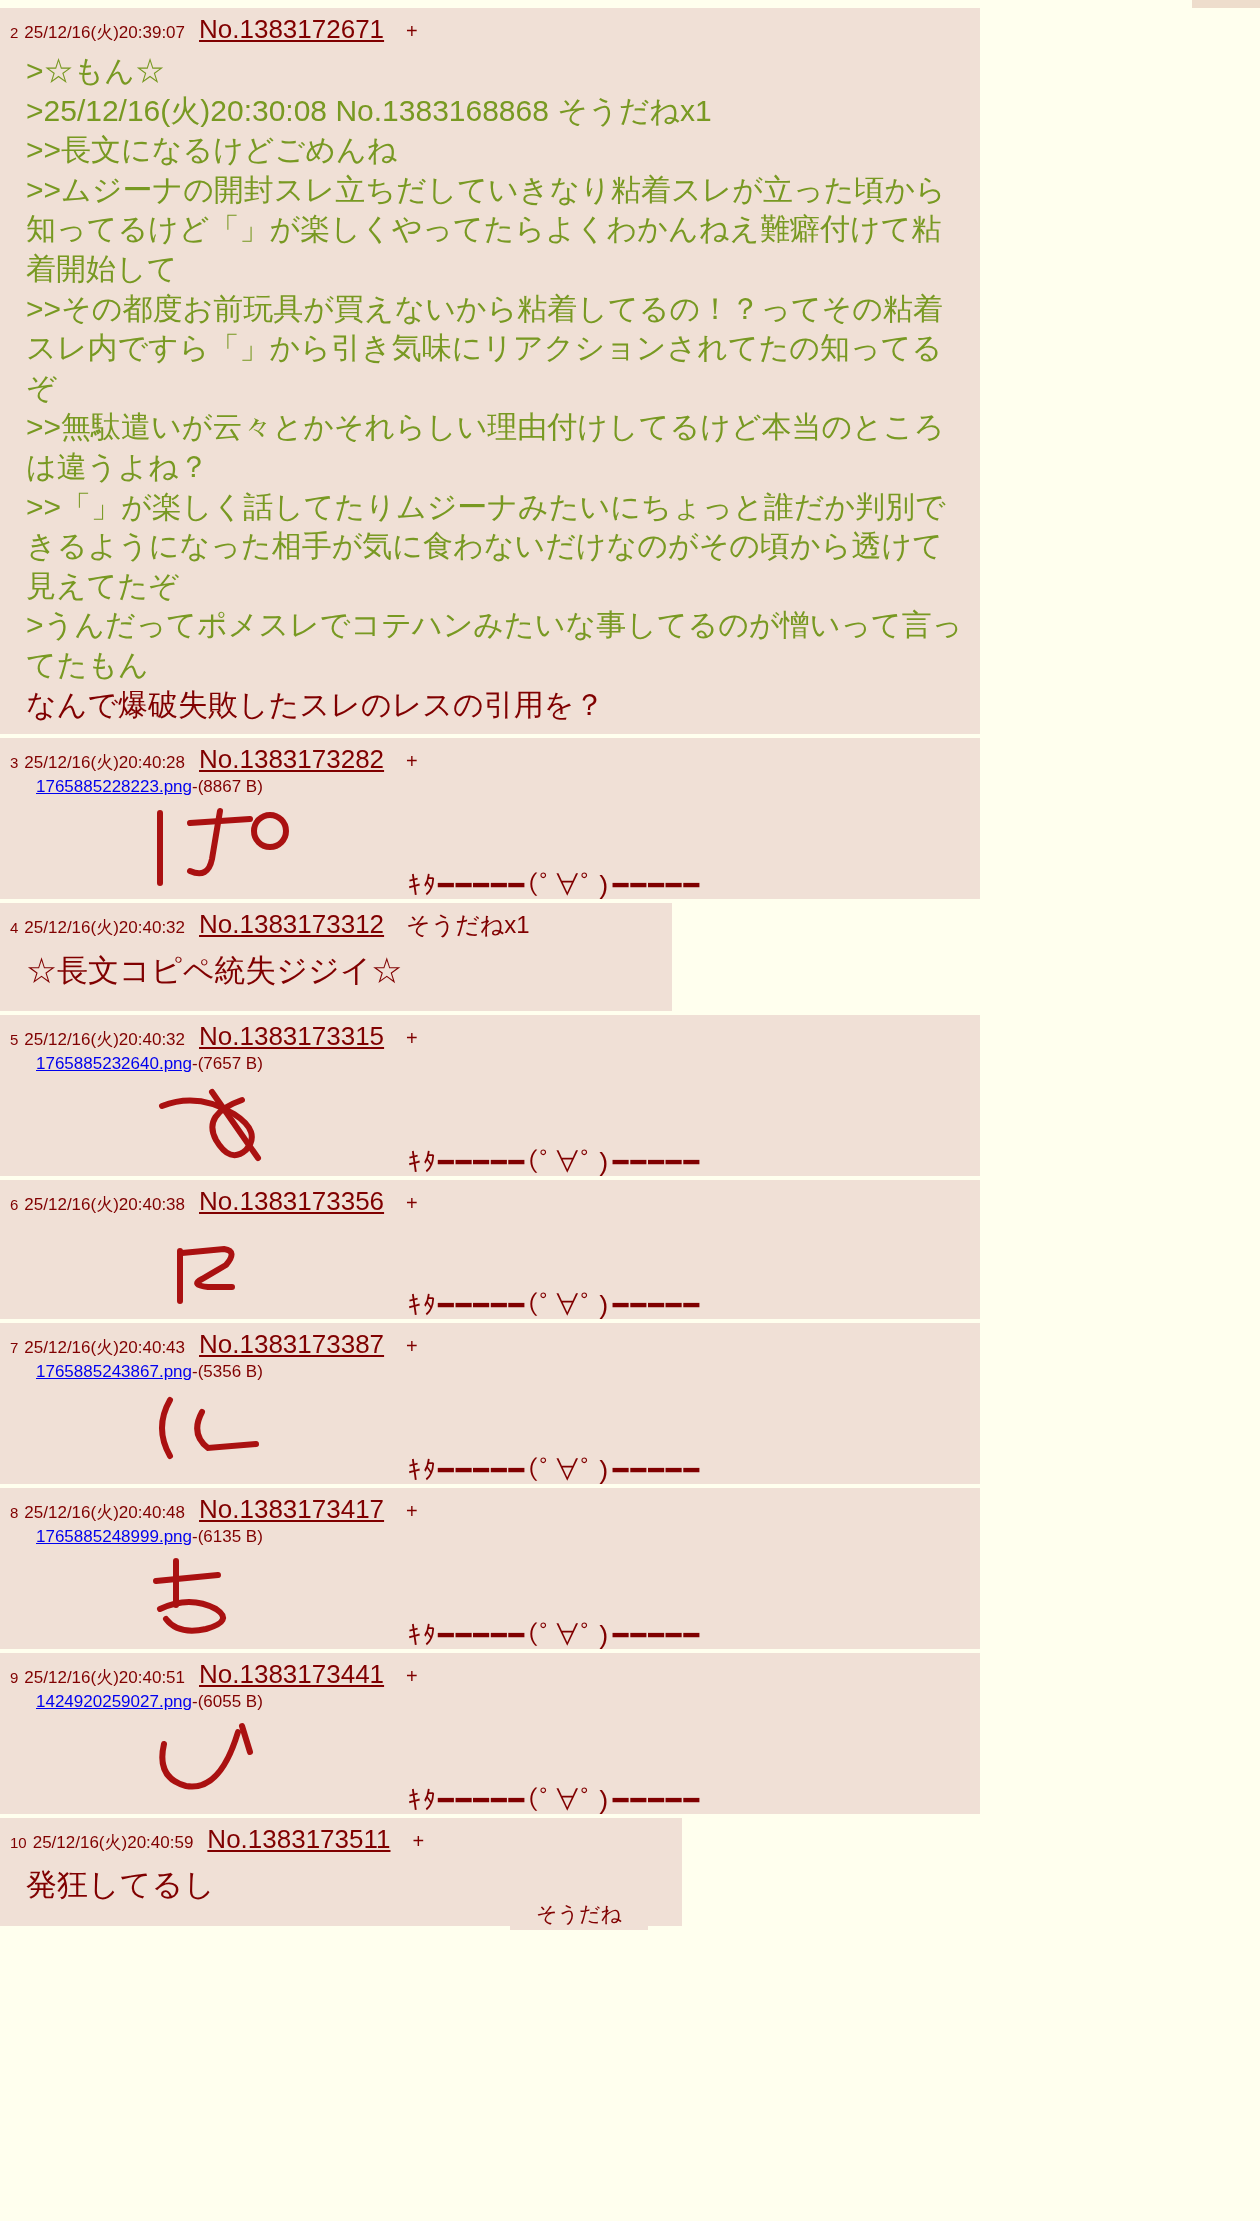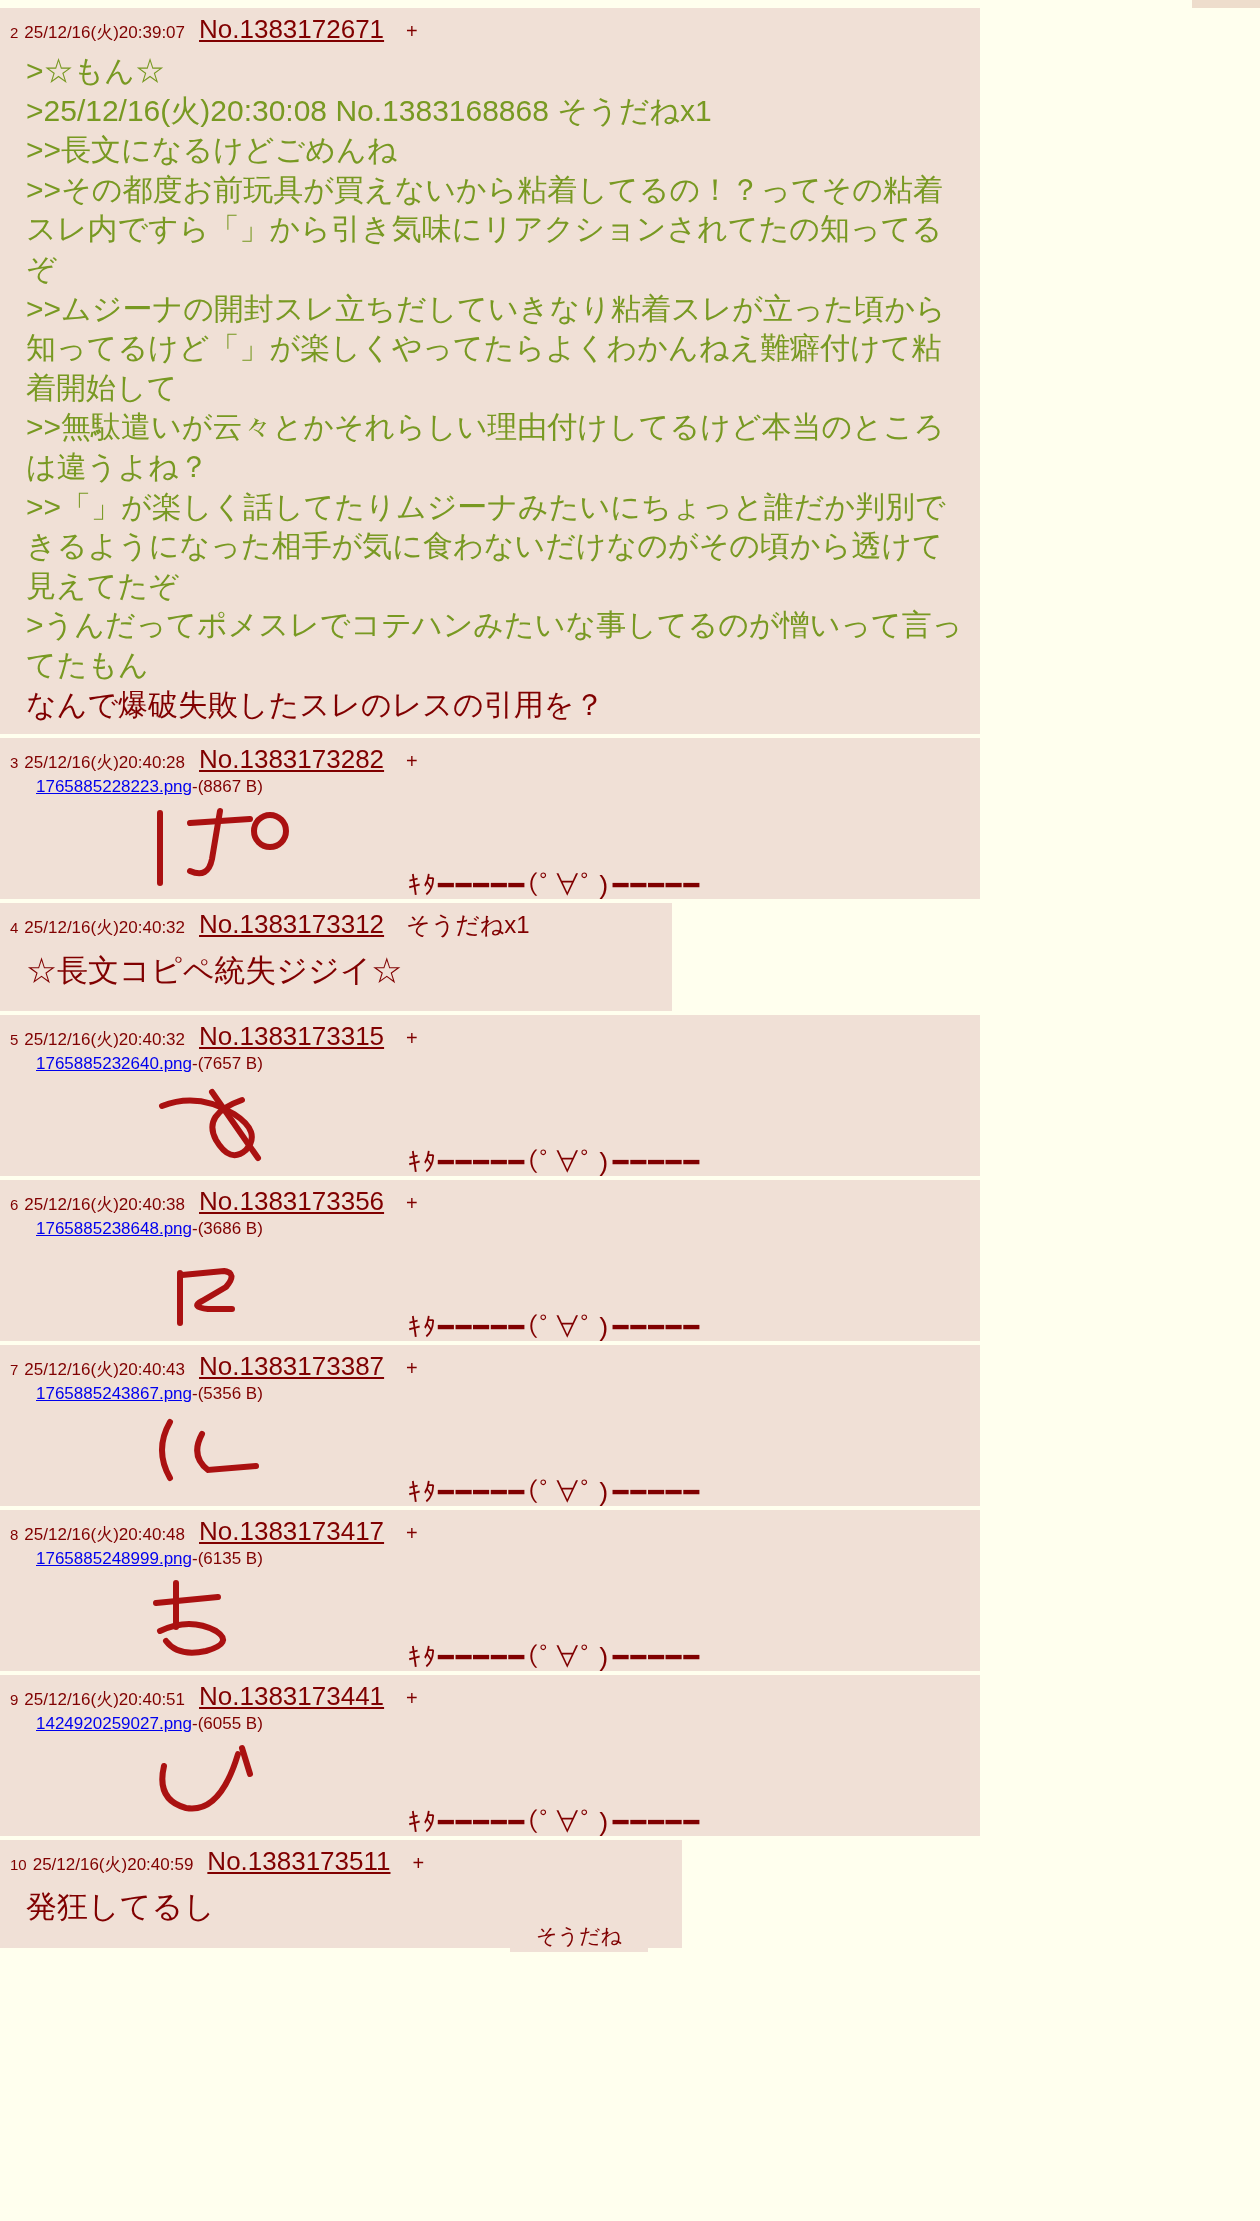--- a/index.html
+++ b/index.html
@@ -163,22 +163,22 @@
     <div class="post-header">
       <span class="post-num">2</span>
       <span class="post-date">25/12/16(火)20:39:07</span>
       <span class="post-id">No.1383172671</span>
       <span class="post-plus">+</span>
     </div>
     <div class="post-body">
       <div class="quote">&gt;☆もん☆</div>
       <div class="quote">&gt;25/12/16(火)20:30:08 No.1383168868 そうだねx1</div>
       <div class="quote">&gt;&gt;長文になるけどごめんね</div>
+      <div class="quote">&gt;&gt;ムジーナの開封スレ立ちだしていきなり粘着スレが立った頃から知ってるけど「」が楽しくやってたらよくわかんねえ難癖付けて粘着開始して</div>
       <div class="quote">&gt;&gt;その都度お前玩具が買えないから粘着してるの！？ってその粘着スレ内ですら「」から引き気味にリアクションされてたの知ってるぞ</div>
-      <div class="quote">&gt;&gt;ムジーナの開封スレ立ちだしていきなり粘着スレが立った頃から知ってるけど「」が楽しくやってたらよくわかんねえ難癖付けて粘着開始して</div>
       <div class="quote">&gt;&gt;無駄遣いが云々とかそれらしい理由付けしてるけど本当のところは違うよね？</div>
       <div class="quote">&gt;&gt;「」が楽しく話してたりムジーナみたいにちょっと誰だか判別できるようになった相手が気に食わないだけなのがその頃から透けて見えてたぞ</div>
       <div class="quote">&gt;うんだってポメスレでコテハンみたいな事してるのが憎いって言ってたもん</div>
       <div class="plain">なんで爆破失敗したスレのレスの引用を？</div>
     </div>
   </div>
 
   <div class="post full">
     <div class="post-header">
       <span class="post-num">3</span>
@@ -245,23 +245,20 @@
     </div>
   </div>
 
   <div class="post full">
     <div class="post-header">
       <span class="post-num">6</span>
       <span class="post-date">25/12/16(火)20:40:38</span>
       <span class="post-id">No.1383173356</span>
       <span class="post-plus">+</span>
     </div>
-    <div class="file-line">
-      <span class="file-link">1765885238648.png</span><span class="file-size">-(3686 B)</span>
-    </div>
     <div class="img-row">
       <div class="thumb">
         <svg width="150" height="92" viewBox="0 0 150 92">
           <g fill="none" stroke="#aa1111" stroke-width="6" stroke-linecap="round">
             <path d="M36 36 L78 32 Q92 34 80 48 L56 62 Q44 68 62 70 L86 70"></path>
             <path d="M34 34 L34 84"></path>
           </g>
         </svg>
       </div>
       <div class="ascii">

